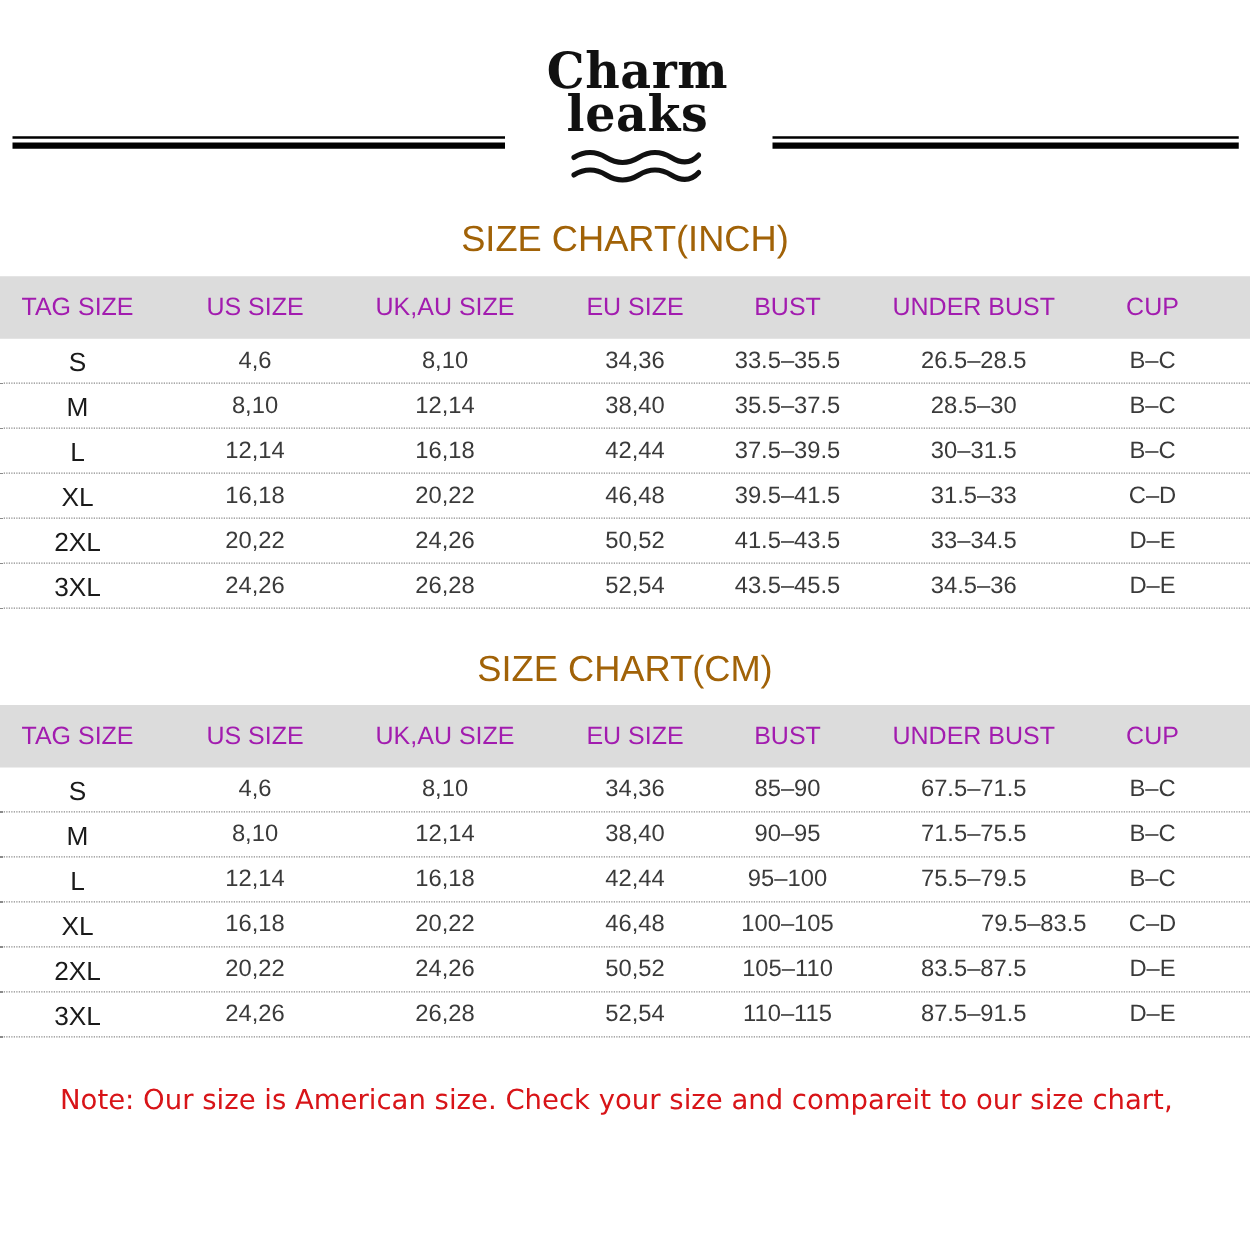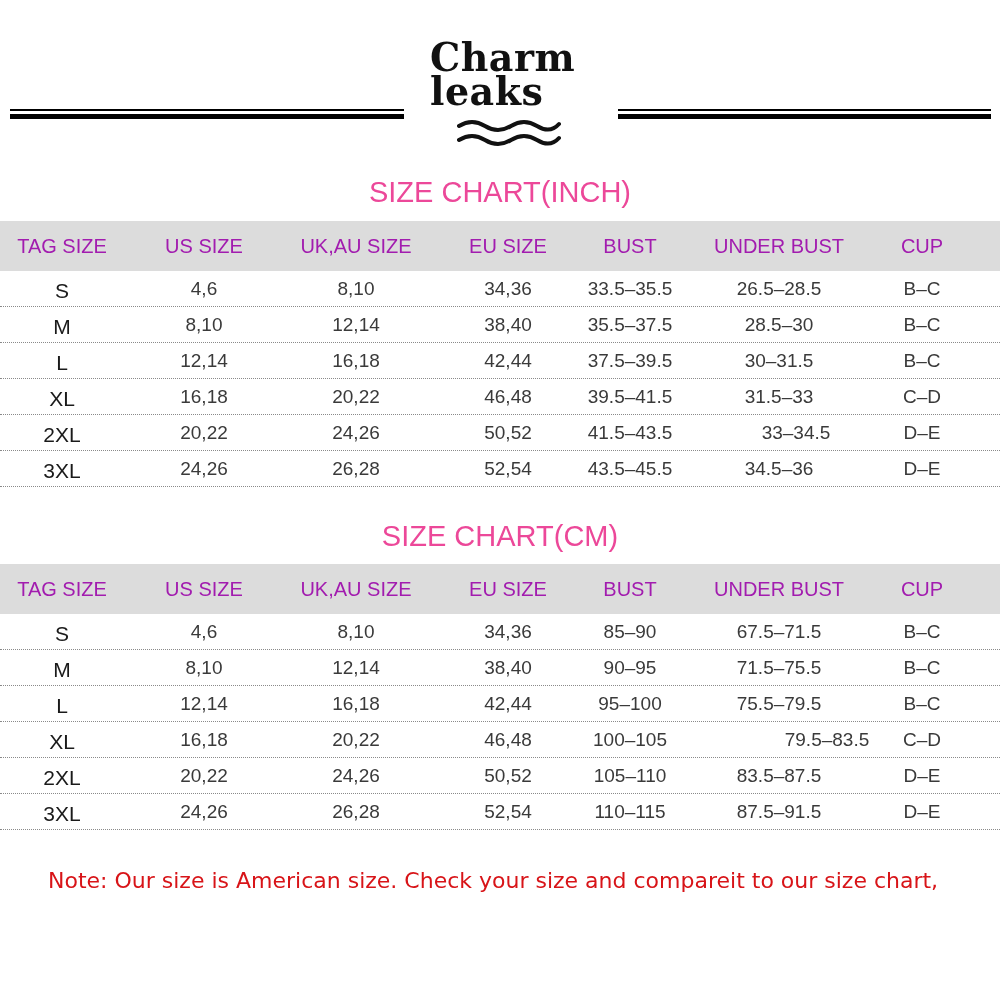--- a/index.html
+++ b/index.html
@@ -1,30 +1,30 @@
 <!DOCTYPE html>
 <html><head>
 <meta charset="utf-8">
 <style>
   html, body { margin: 0; padding: 0; }
   body {
     width: 1000px; height: 1000px; background: #ffffff; position: relative; overflow: hidden;
     font-family: "Liberation Sans", "DejaVu Sans", sans-serif; color: #2b2b2b;
   }
-  .logo { position: absolute; left: 430px; top: 40px; width: 160px; text-align: left; }
+  .logo { position: absolute; left: 430px; top: 40px; width: 160px; text-align: center; }
   .logo-line {
     font-family: "DejaVu Serif", "Liberation Serif", serif; font-weight: bold;
     font-size: 38px; line-height: 34px; color: #111; letter-spacing: 0.5px;
     transform: scaleY(1.05);
   }
   .logo-waves { position: absolute; left: 27px; top: 78px; }
   .rule { position: absolute; background: #000; }
   .section-title {
     position: absolute; left: 0; width: 1000px; text-align: center;
-    font-size: 29px; color: #ec4899; font-weight: normal;
+    font-size: 29px; color: #a16207; font-weight: normal;
   }
   .table { position: absolute; left: 0; width: 1000px; }
   .thead {
     height: 50px; background: #dcdcdc; position: relative;
   }
   .th, .td {
     position: absolute; transform: translateX(-50%); white-space: nowrap;
   }
   .th { top: 14px; font-size: 20px; color: #a21caf; }
   .row { position: relative; height: 36px; border-bottom: 1px dotted #8a8a8a; box-sizing: border-box; }
@@ -101,21 +101,21 @@
         <span class="td" style="left: 630px;">39.5–41.5</span>
         <span class="td" style="left: 779px;">31.5–33</span>
         <span class="td" style="left: 922px;">C–D</span>
       </div>
       <div class="row">
         <span class="td tag" style="left: 62px;">2XL</span>
         <span class="td" style="left: 204px;">20,22</span>
         <span class="td" style="left: 356px;">24,26</span>
         <span class="td" style="left: 508px;">50,52</span>
         <span class="td" style="left: 630px;">41.5–43.5</span>
-        <span class="td" style="left: 796px; text-align: center;">33–34.5</span>
+        <span class="td" style="left: 779px; text-align: center;">33–34.5</span>
         <span class="td" style="left: 922px;">D–E</span>
       </div>
       <div class="row">
         <span class="td tag" style="left: 62px;">3XL</span>
         <span class="td" style="left: 204px;">24,26</span>
         <span class="td" style="left: 356px;">26,28</span>
         <span class="td" style="left: 508px;">52,54</span>
         <span class="td" style="left: 630px;">43.5–45.5</span>
         <span class="td" style="left: 779px;">34.5–36</span>
         <span class="td" style="left: 922px;">D–E</span>

